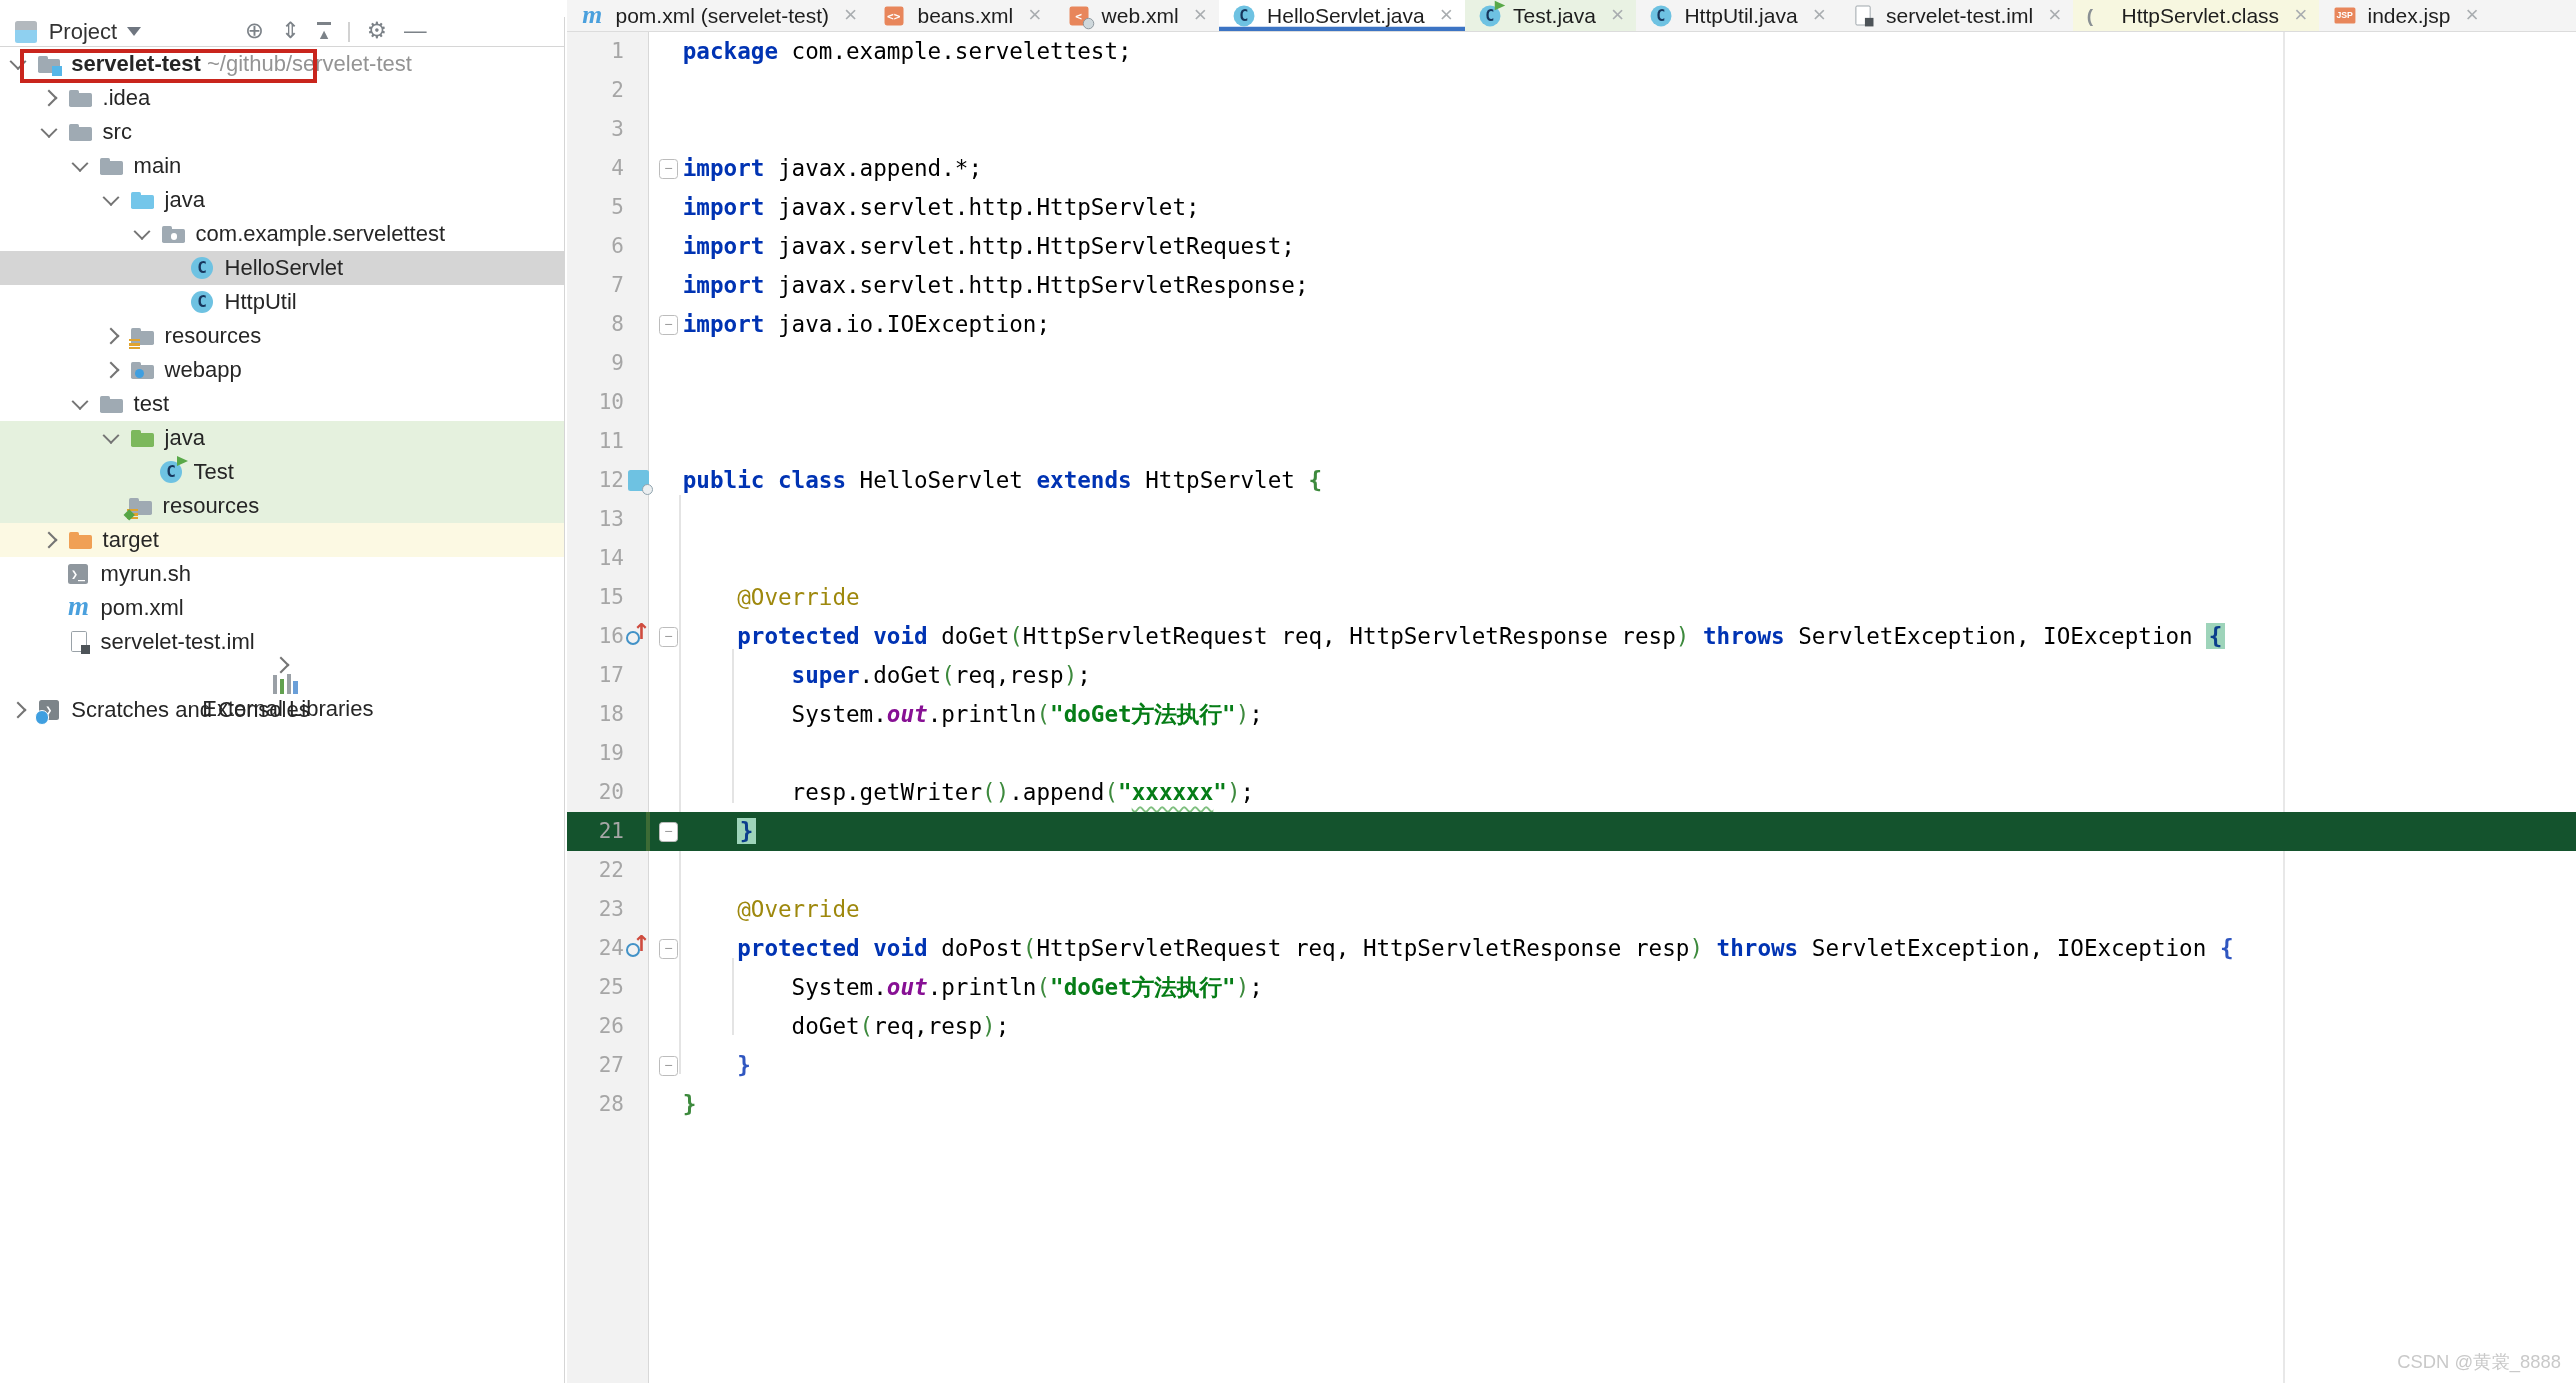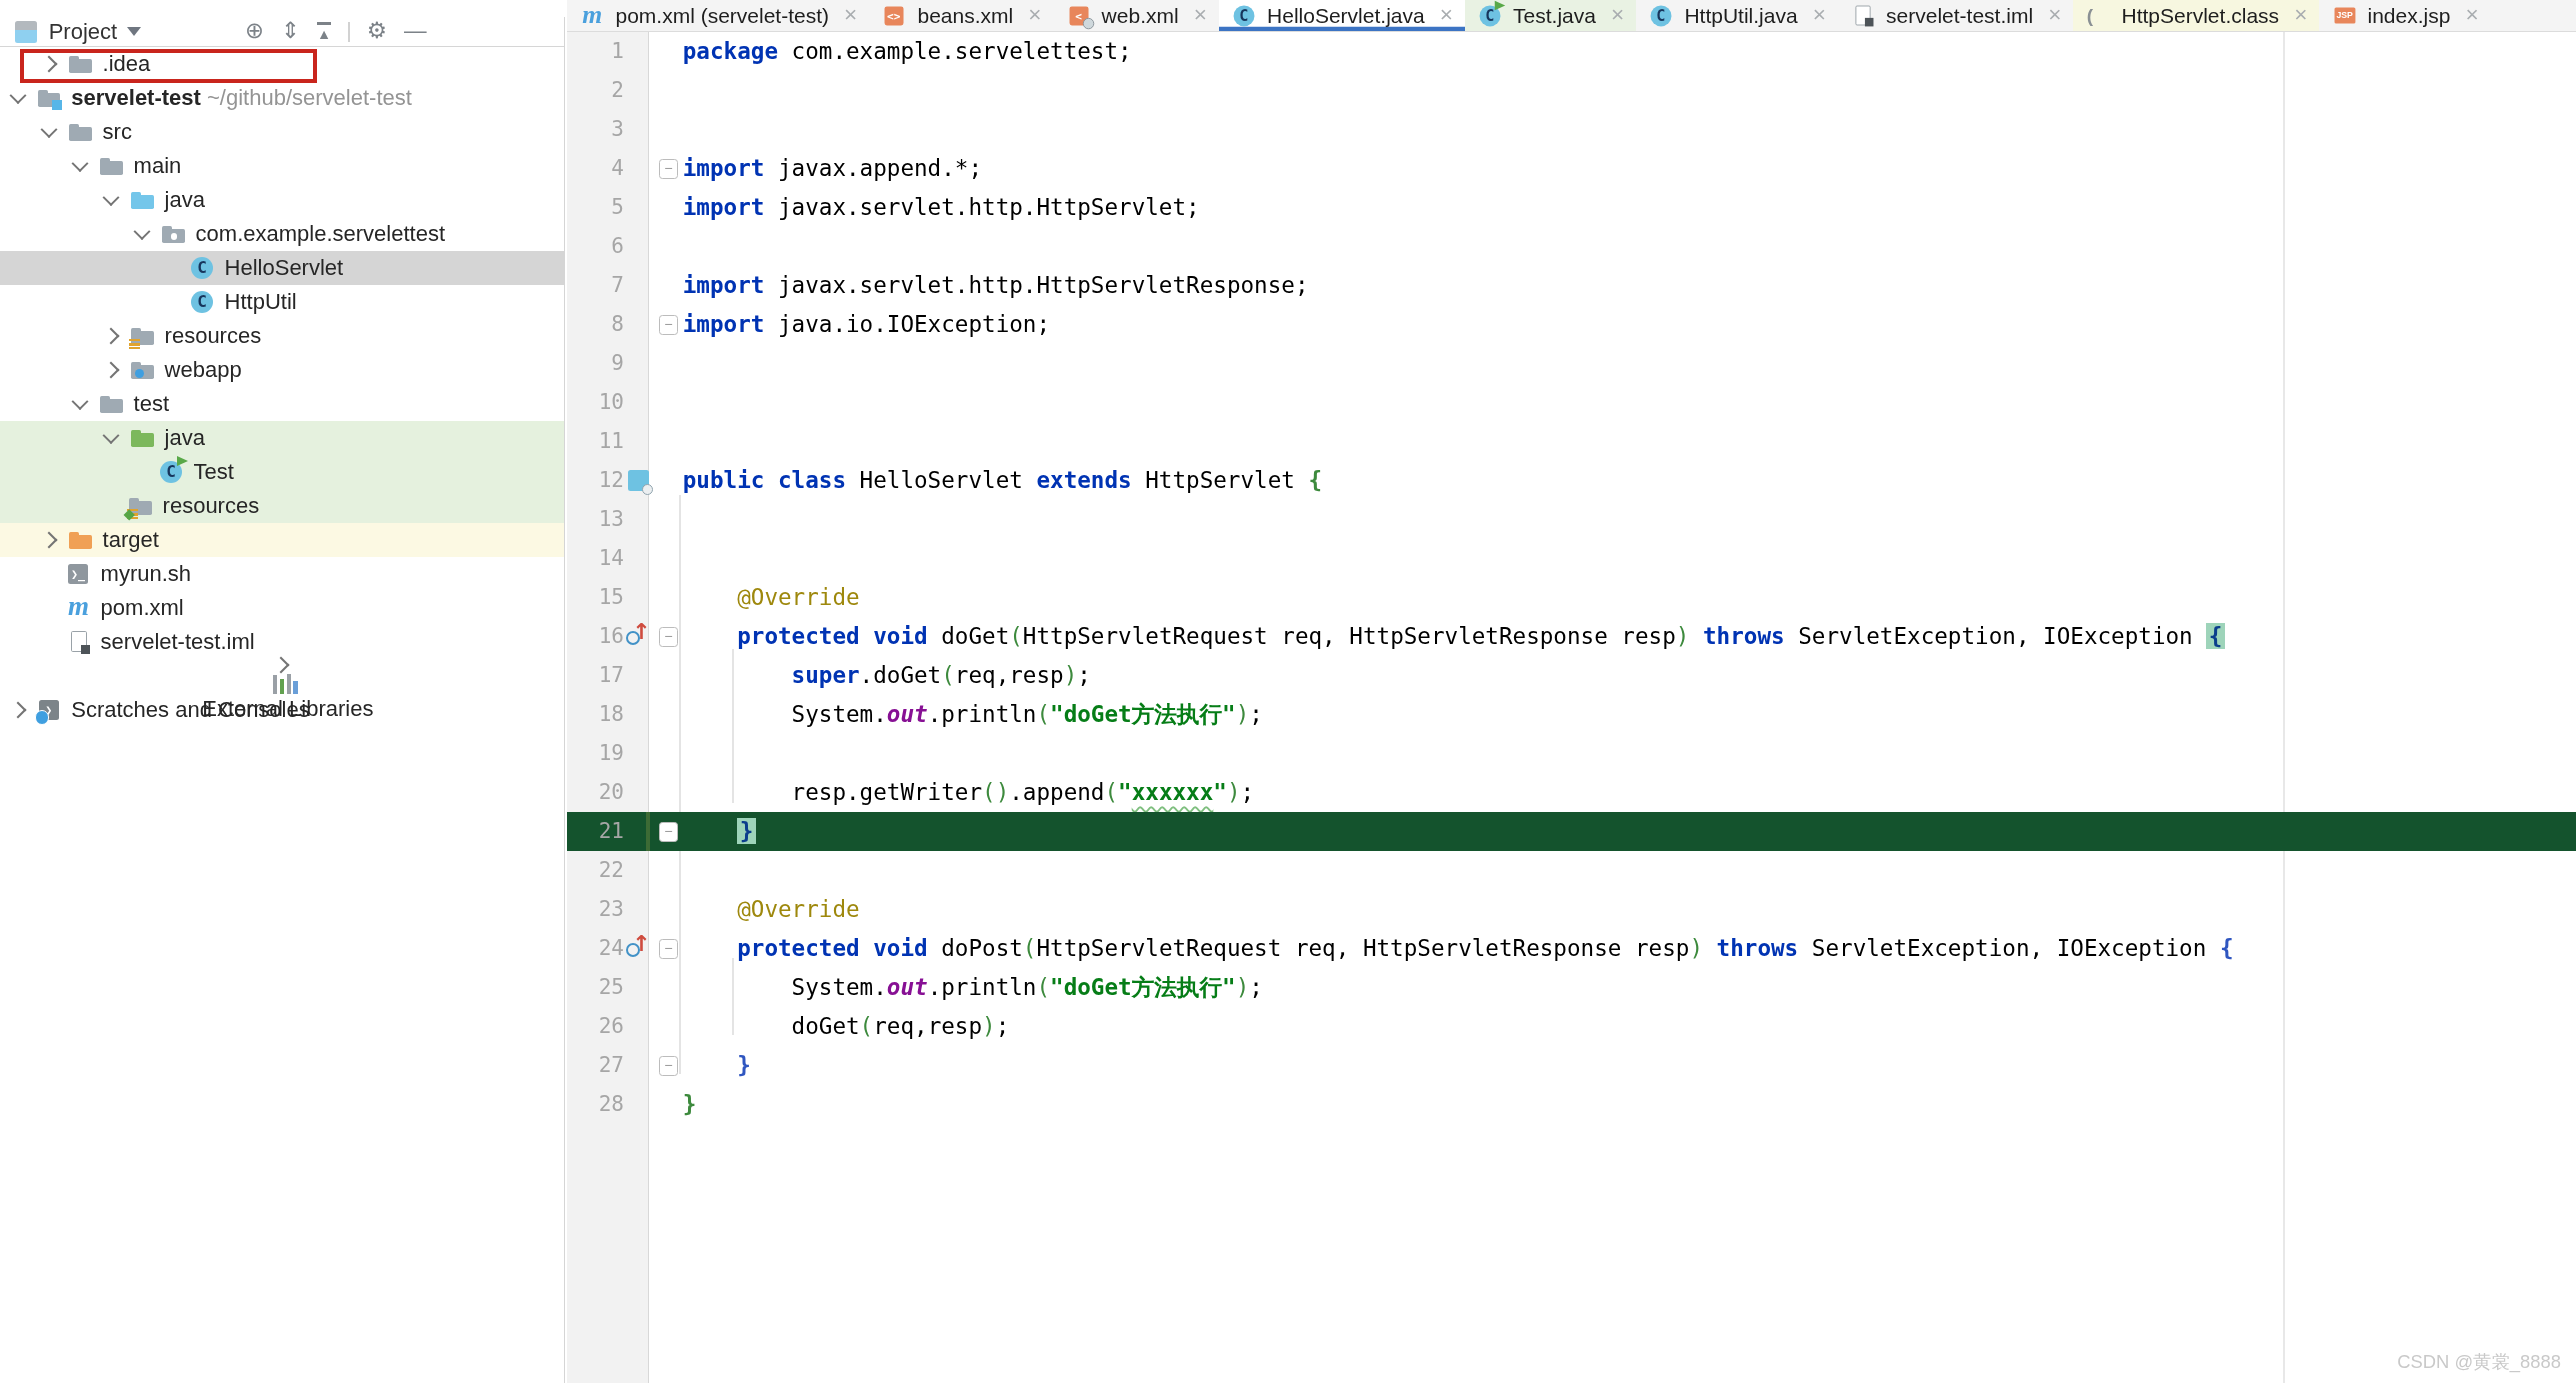--- a/index.html
+++ b/index.html
@@ -128,37 +128,37 @@
     <span class="ph-icons">
       <span class="g">⊕</span>
       <span class="g">⇕</span>
       <span class="ic-collapse">▲</span>
       <span class="ph-div"></span>
       <span class="g">⚙</span>
       <span class="g">—</span>
     </span>
   </div>
   <div class="tree">
-      <div class="tree-row" style="padding-left: 43px;">
-        <span class="chev right"></span>
-        <span class="ticon">
-          <span class="ftab"></span>
-          <span class="fbody"></span>
-        </span>
-        <span class="tlabel">.idea</span>
-      </div>
       <div class="tree-row" style="padding-left: 11.7px;">
         <span class="chev down"></span>
         <span class="ticon">
           <span class="ftab"></span>
           <span class="fbody"></span>
           <span class="b-proj"></span>
         </span>
         <span class="tlabel bold">servelet-test</span>
         <span class="tsuffix"> ~/github/servelet-test</span>
+      </div>
+      <div class="tree-row" style="padding-left: 43px;">
+        <span class="chev right"></span>
+        <span class="ticon">
+          <span class="ftab"></span>
+          <span class="fbody"></span>
+        </span>
+        <span class="tlabel">.idea</span>
       </div>
       <div class="tree-row" style="padding-left: 43px;">
         <span class="chev down"></span>
         <span class="ticon">
           <span class="ftab"></span>
           <span class="fbody"></span>
         </span>
         <span class="tlabel">src</span>
       </div>
       <div class="tree-row" style="padding-left: 74px;">
@@ -378,21 +378,21 @@
   <div class="margin-guide"></div>
   <div class="iguide" style="left:112px;top:463px;height:579px;"></div>
   <div class="iguide" style="left:165px;top:617px;height:154px;"></div>
   <div class="iguide" style="left:165px;top:926px;height:77px;"></div>
   <div class="code-lines">
       <div class="code-line"><span class="lnum">1</span><span class="gslot"></span><span class="fslot"></span><div class="ctext"><span class="s-kw">package</span><span class="s-pl"> com.example.servelettest;</span></div></div>
       <div class="code-line"><span class="lnum">2</span><span class="gslot"></span><span class="fslot"></span><div class="ctext"></div></div>
       <div class="code-line"><span class="lnum">3</span><span class="gslot"></span><span class="fslot"></span><div class="ctext"></div></div>
       <div class="code-line"><span class="lnum">4</span><span class="gslot"></span><span class="fslot"><span class="fold">−</span></span><div class="ctext"><span class="s-kw">import</span><span class="s-pl"> javax.append.*;</span></div></div>
       <div class="code-line"><span class="lnum">5</span><span class="gslot"></span><span class="fslot"></span><div class="ctext"><span class="s-kw">import</span><span class="s-pl"> javax.servlet.http.HttpServlet;</span></div></div>
-      <div class="code-line"><span class="lnum">6</span><span class="gslot"></span><span class="fslot"></span></div>
+      <div class="code-line"><span class="lnum">6</span><span class="gslot"></span><span class="fslot"></span><div class="ctext"><span class="s-kw">import</span><span class="s-pl"> javax.servlet.http.HttpServletRequest;</span></div></div>
       <div class="code-line"><span class="lnum">7</span><span class="gslot"></span><span class="fslot"></span><div class="ctext"><span class="s-kw">import</span><span class="s-pl"> javax.servlet.http.HttpServletResponse;</span></div></div>
       <div class="code-line"><span class="lnum">8</span><span class="gslot"></span><span class="fslot"><span class="fold">−</span></span><div class="ctext"><span class="s-kw">import</span><span class="s-pl"> java.io.IOException;</span></div></div>
       <div class="code-line"><span class="lnum">9</span><span class="gslot"></span><span class="fslot"></span><div class="ctext"></div></div>
       <div class="code-line"><span class="lnum">10</span><span class="gslot"></span><span class="fslot"></span><div class="ctext"></div></div>
       <div class="code-line"><span class="lnum">11</span><span class="gslot"></span><span class="fslot"></span><div class="ctext"></div></div>
       <div class="code-line"><span class="lnum">12</span><span class="gslot"><span class="g-class"></span></span><span class="fslot"></span><div class="ctext"><span class="s-kw">public class</span><span class="s-pl"> HelloServlet </span><span class="s-kw">extends</span><span class="s-pl"> HttpServlet </span><span class="s-brg">{</span></div></div>
       <div class="code-line"><span class="lnum">13</span><span class="gslot"></span><span class="fslot"></span><div class="ctext"></div></div>
       <div class="code-line"><span class="lnum">14</span><span class="gslot"></span><span class="fslot"></span><div class="ctext"></div></div>
       <div class="code-line"><span class="lnum">15</span><span class="gslot"></span><span class="fslot"></span><div class="ctext"><span class="s-ann">    @Override</span></div></div>
       <div class="code-line"><span class="lnum">16</span><span class="gslot"><span class="g-override"></span></span><span class="fslot"><span class="fold">−</span></span><div class="ctext"><span class="s-kw">    protected void</span><span class="s-pl"> doGet</span><span class="s-par">(</span><span class="s-pl">HttpServletRequest req, HttpServletResponse resp</span><span class="s-par">)</span><span class="s-pl"> </span><span class="s-kw">throws</span><span class="s-pl"> ServletException, IOException </span><span class="s-hlb">{</span></div></div>

